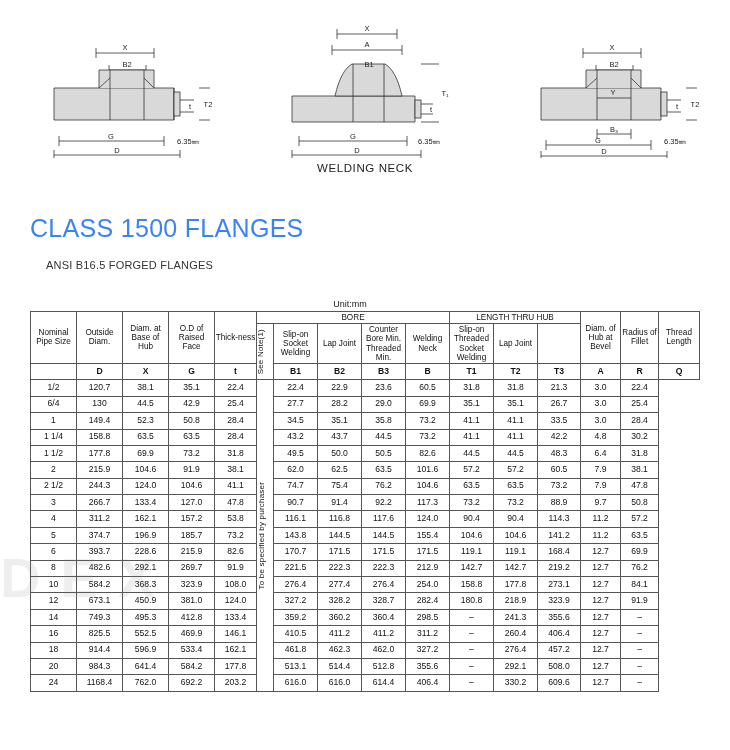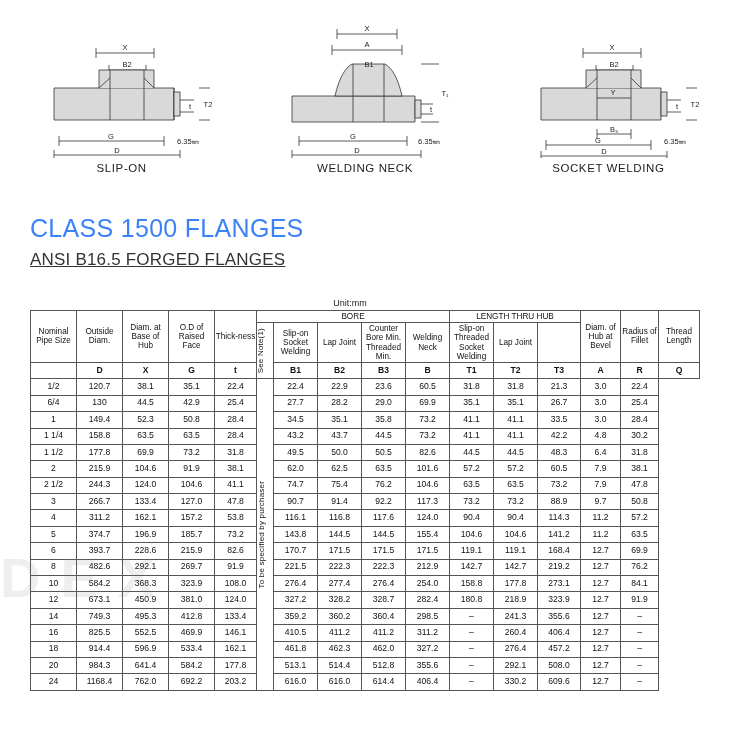--- a/index.html
+++ b/index.html
@@ -36,25 +36,24 @@
     padding:14px 30px 0 30px;
   }
   .main-title{
     font-size:25px;
     font-weight:400;
     letter-spacing:.3px;
     color:#3b82f6;
     margin:0 0 7px 0;
   }
   .sub-title{
-    font-size:17px;
+    font-size:11px;
     color:#333;
     letter-spacing:.2px;
-    margin:0;
-    text-decoration:underline;
+    margin:16px;
   }
   .unit-line{
     text-align:center;
     font-size:9px;
     padding:0 30px 2px 0;
     margin-top:28px;
     color:#222;
   }
   table.flange{
     border-collapse:collapse;
@@ -149,21 +148,20 @@
       <g class="dim-text" fill="#222" text-anchor="middle">
         <text x="111" y="42">X</text>
         <text x="113" y="59">B2</text>
         <text x="97" y="131">G</text>
         <text x="103" y="145">D</text>
         <text x="176" y="101">t</text>
         <text x="194" y="99">T2</text>
         <text x="163" y="136" text-anchor="start">6.35㎜</text>
       </g>
     </svg>
-    <div class="dgm-label">SLIP-ON</div>
   </div>
 
   <div class="diagram">
     <svg width="215" height="150" viewBox="0 0 215 150">
       <g stroke="#333" fill="none" stroke-width="0.8">
         <line x1="80" y1="26" x2="140" y2="26"></line>
         <line x1="80" y1="21" x2="80" y2="31"></line>
         <line x1="140" y1="21" x2="140" y2="31"></line>
         <line x1="75" y1="42" x2="145" y2="42"></line>
         <line x1="75" y1="37" x2="75" y2="47"></line>
@@ -243,21 +241,20 @@
         <text x="113" y="59">B2</text>
         <text x="112" y="87">Y</text>
         <text x="113" y="124">B₃</text>
         <text x="97" y="135">G</text>
         <text x="103" y="146">D</text>
         <text x="176" y="101">t</text>
         <text x="194" y="99">T2</text>
         <text x="163" y="136" text-anchor="start">6.35㎜</text>
       </g>
     </svg>
-    <div class="dgm-label">SOCKET WELDING</div>
   </div>
 </div>
 
 <div class="title-block">
   <h1 class="main-title">CLASS 1500 FLANGES</h1>
   <p class="sub-title">ANSI B16.5 FORGED FLANGES</p>
 </div>
 
 <div class="unit-line">Unit:mm</div>
 

